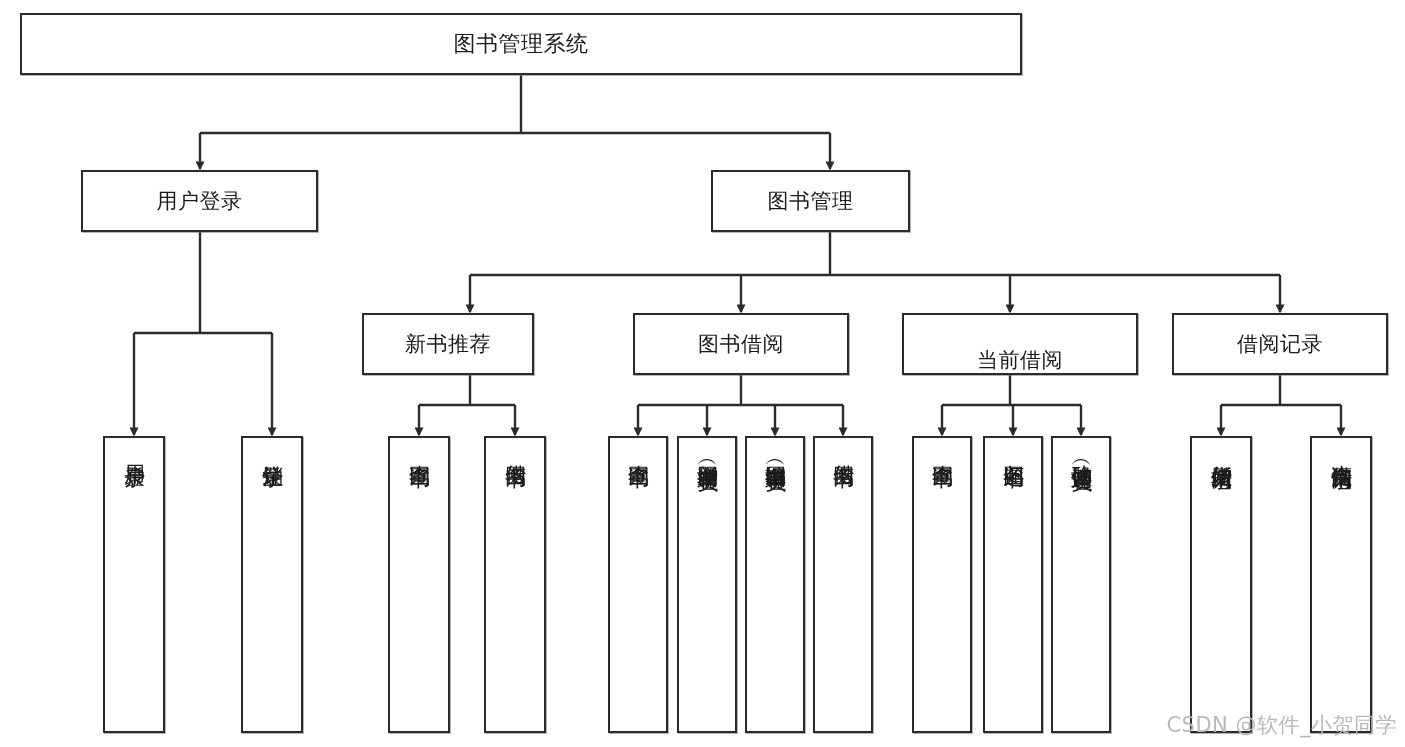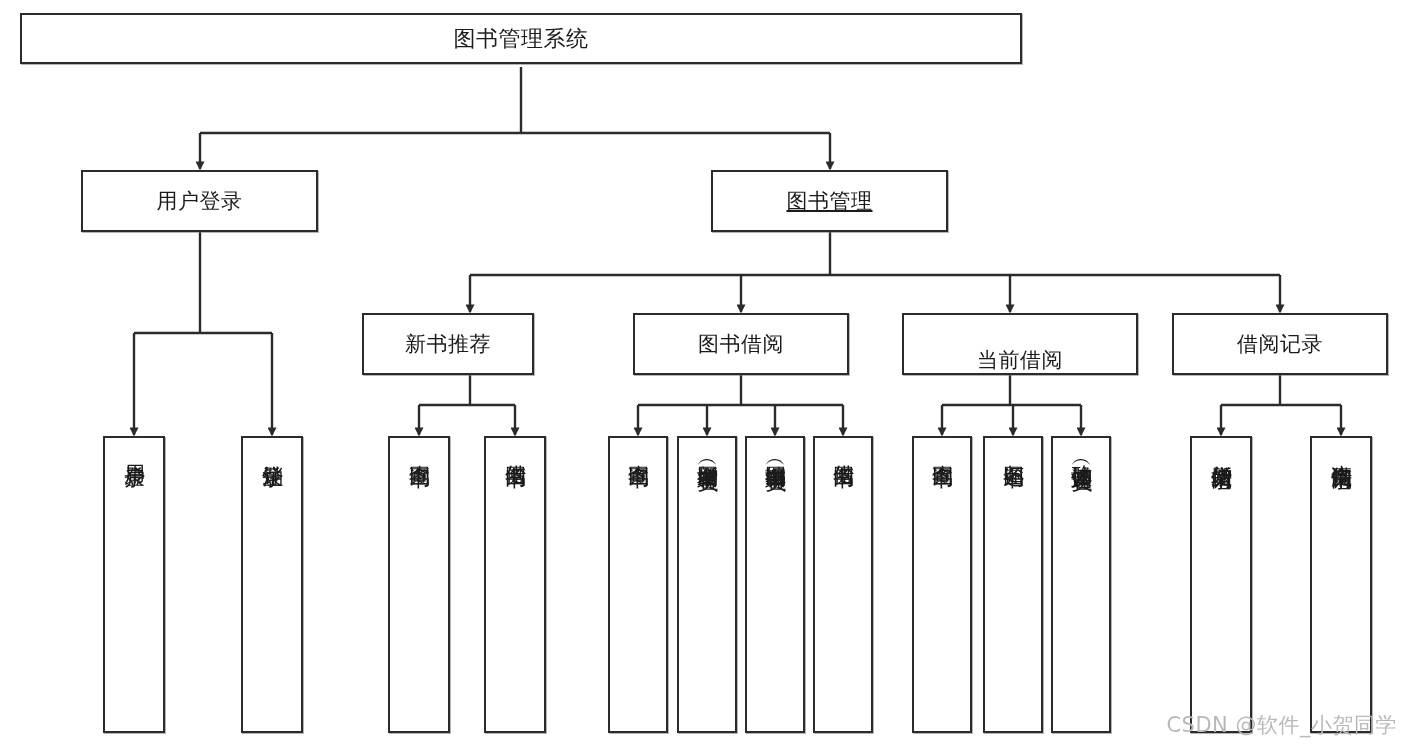--- a/index.html
+++ b/index.html
@@ -114,27 +114,27 @@
         <path d="M1013,405 L1013,435" marker-end="url(#arrowhead)"></path>
         <path d="M1081,405 L1081,435" marker-end="url(#arrowhead)"></path>
         <path d="M1280,375 L1280,405"></path>
         <path d="M1221,405 L1341,405"></path>
         <path d="M1221,405 L1221,435" marker-end="url(#arrowhead)"></path>
         <path d="M1341,405 L1341,435" marker-end="url(#arrowhead)"></path>
       </g>
   </svg>
 
   <div id="nodes">
-      <div class="node horizontal root" style="left: 20px; top: 13px; width: 1002px; height: 51px;">
+      <div class="node horizontal root" style="left: 20px; top: 13px; width: 1002px; height: 62px;">
         <span class="label">图书管理系统</span>
       </div>
       <div class="node horizontal" style="left: 81px; top: 170px; width: 237px; height: 62px;">
         <span class="label">用户登录</span>
       </div>
-      <div class="node horizontal" style="left: 711px; top: 170px; width: 237px; height: 62px; text-decoration: underline;">
+      <div class="node horizontal" style="left: 711px; top: 170px; width: 199px; height: 62px;">
         <span class="label">图书管理</span>
       </div>
       <div class="node horizontal" style="left: 362px; top: 313px; width: 172px; height: 62px;">
         <span class="label">新书推荐</span>
       </div>
       <div class="node horizontal" style="left: 633px; top: 313px; width: 216px; height: 62px;">
         <span class="label">图书借阅</span>
       </div>
       <div class="node horizontal" style="left: 902px; top: 313px; width: 236px; height: 62px; align-items: flex-end;">
         <span class="label">当前借阅</span>

